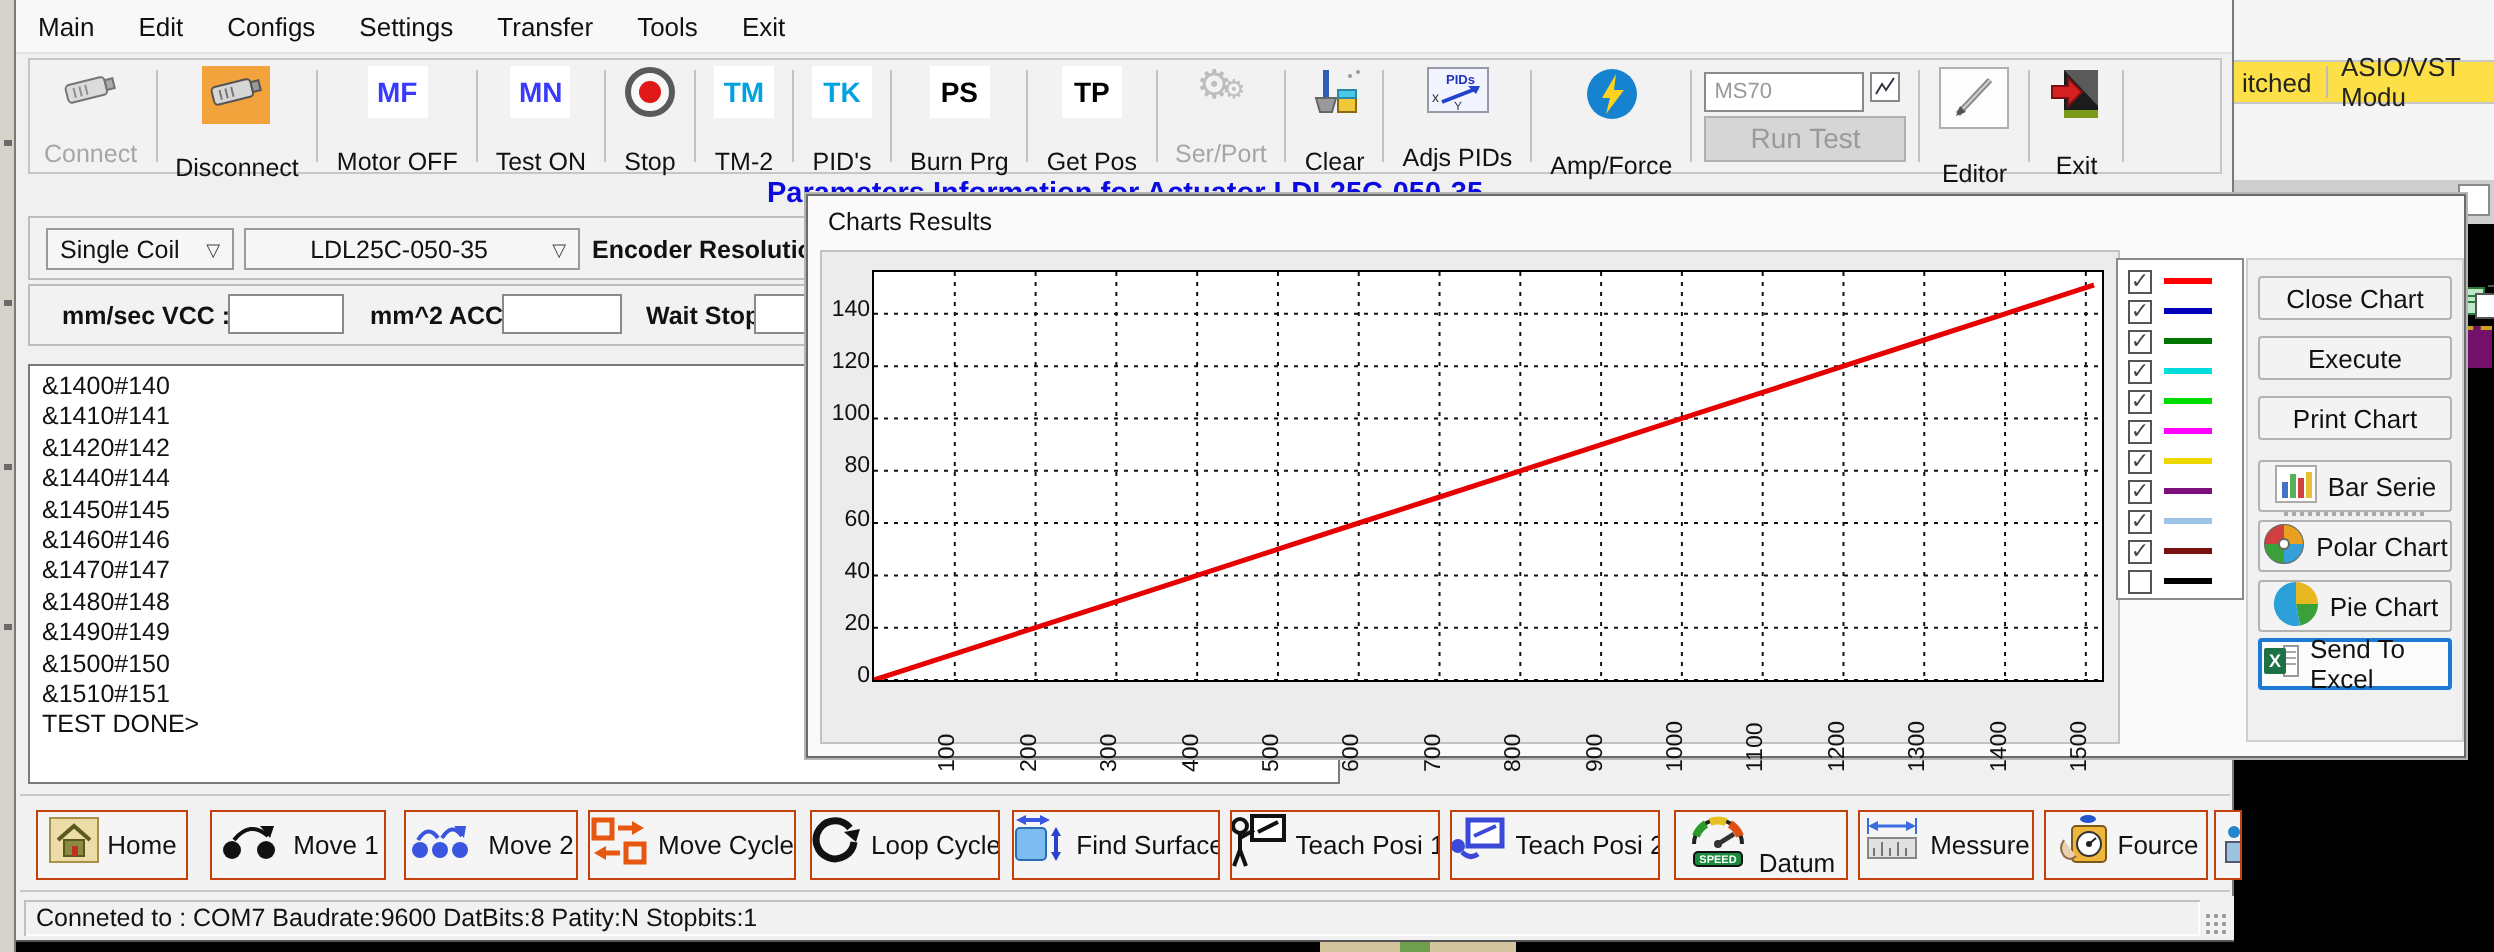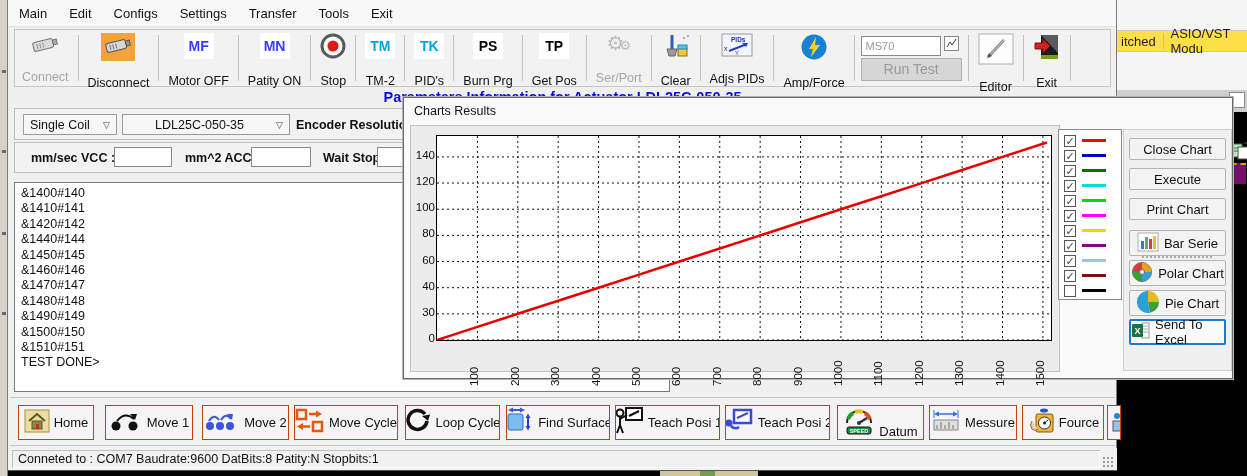--- a/index.html
+++ b/index.html
@@ -167,21 +167,21 @@
           <div class="icon-box">
             <div class="glyph-icon" style="color: rgb(58, 58, 255);">MF</div>
           </div>
           <div class="tlabel">Motor OFF</div>
         </div>
         <div class="tsep"></div>
         <div class="tbtn">
           <div class="icon-box">
             <div class="glyph-icon" style="color: rgb(58, 58, 255);">MN</div>
           </div>
-          <div class="tlabel">Patity ON</div>
+          <div class="tlabel">Test ON</div>
         </div>
         <div class="tsep"></div>
         <div class="tbtn">
           <div class="icon-box">
             <svg width="26" height="26">
               <circle cx="13" cy="13" r="11" fill="#f8f8f8" stroke="#5a5a5a" stroke-width="3"></circle>
               <circle cx="13" cy="13" r="5.5" fill="#e01818"></circle>
             </svg>
           </div>
           <div class="tlabel">Stop</div>
@@ -497,21 +497,21 @@
             <line x1="0" y1="125.53846153846153" x2="614" y2="125.53846153846153" stroke="#111" stroke-width="1" stroke-dasharray="2,3"></line>
             <line x1="0" y1="99.38461538461539" x2="614" y2="99.38461538461539" stroke="#111" stroke-width="1" stroke-dasharray="2,3"></line>
             <line x1="0" y1="73.23076923076923" x2="614" y2="73.23076923076923" stroke="#111" stroke-width="1" stroke-dasharray="2,3"></line>
             <line x1="0" y1="47.076923076923066" x2="614" y2="47.076923076923066" stroke="#111" stroke-width="1" stroke-dasharray="2,3"></line>
             <line x1="0" y1="20.923076923076906" x2="614" y2="20.923076923076906" stroke="#111" stroke-width="1" stroke-dasharray="2,3"></line>
             <polyline points="0.0,204.0 40.4,190.9 80.8,177.8 121.2,164.8 161.6,151.7 202.0,138.6 242.4,125.5 282.8,112.5 323.2,99.4 363.6,86.3 403.9,73.2 444.3,60.2 484.7,47.1 525.1,34.0 565.5,20.9 605.9,7.8 610.0,6.5" fill="none" stroke="#e60000" stroke-width="2.5"></polyline>
           </svg>
       </div>
       <div id="y-labels">
           <div class="ylabel" style="top: 206px;">0</div>
-          <div class="ylabel" style="top: 179.846px;">30</div>
+          <div class="ylabel" style="top: 179.846px;">20</div>
           <div class="ylabel" style="top: 153.692px;">40</div>
           <div class="ylabel" style="top: 127.538px;">60</div>
           <div class="ylabel" style="top: 101.385px;">80</div>
           <div class="ylabel" style="top: 75.2308px;">100</div>
           <div class="ylabel" style="top: 49.0769px;">120</div>
           <div class="ylabel" style="top: 22.9231px;">140</div>
         </div>
       <div id="x-labels">
           <div class="xlabel" style="left: 57.3947px;">
             <span>100</span>

